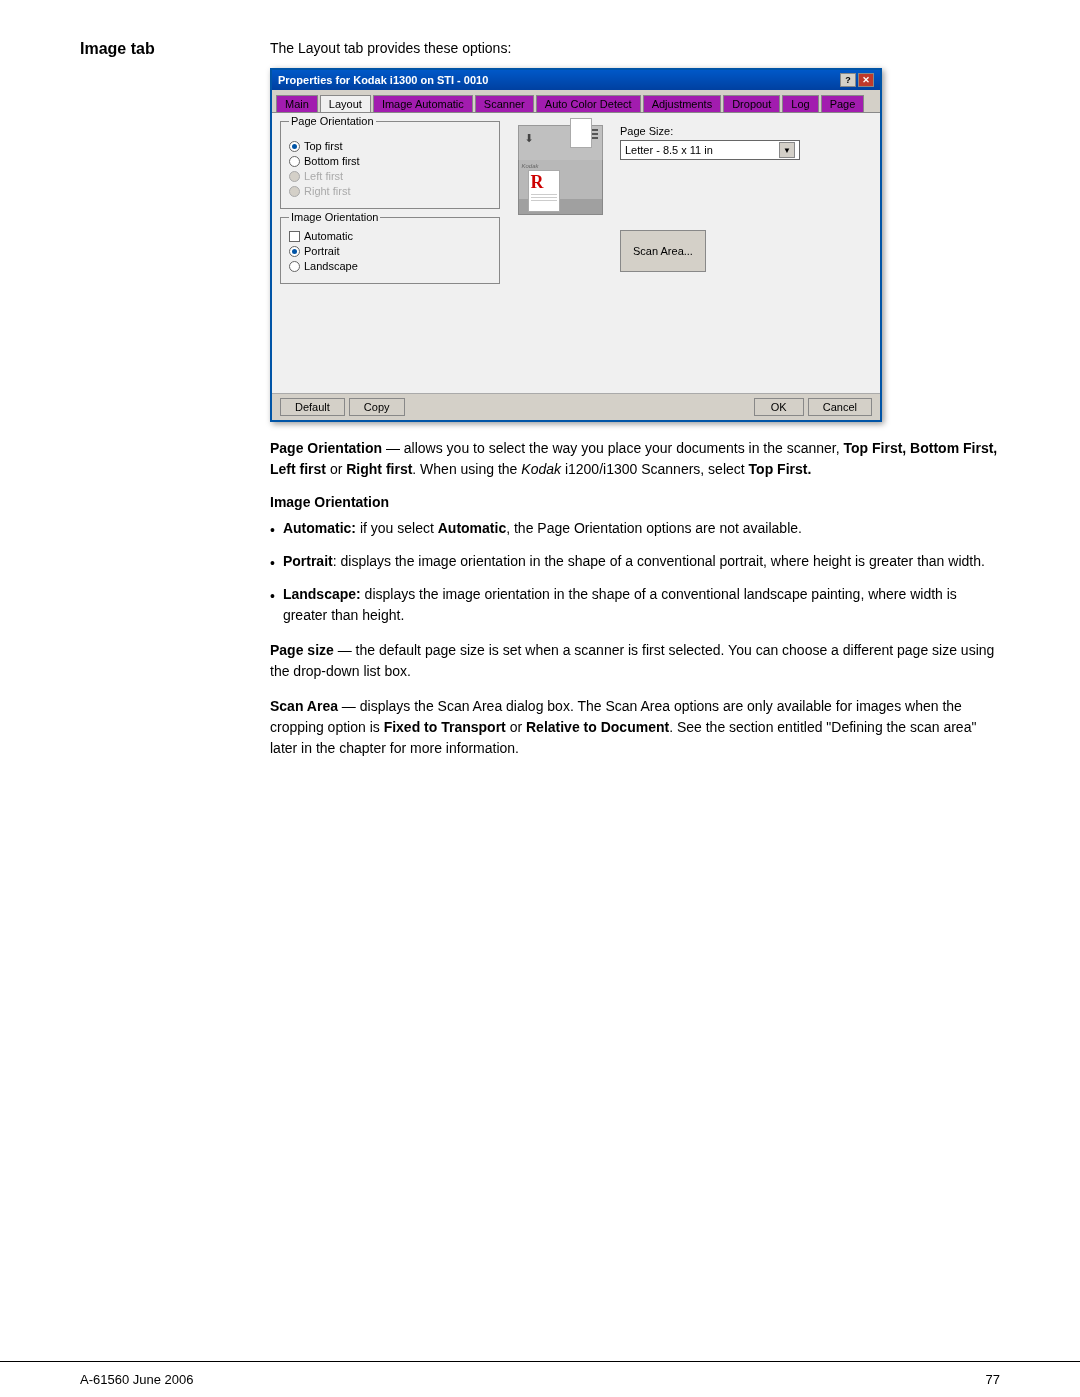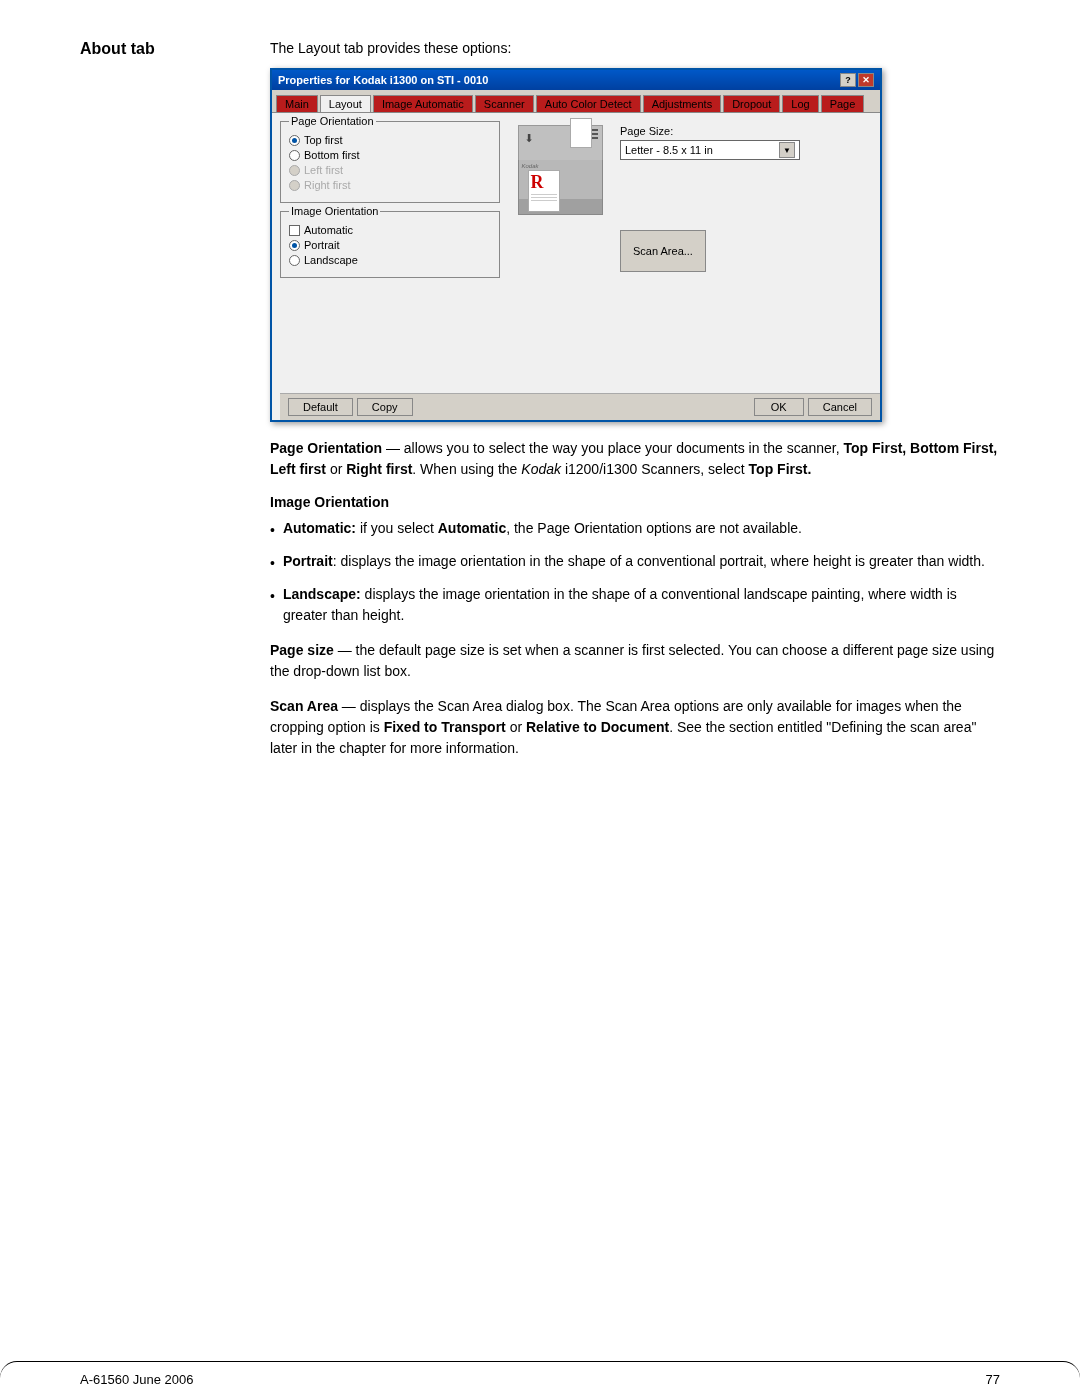--- a/index.html
+++ b/index.html
@@ -100,21 +100,21 @@
       display: flex;
       background: #d4d0c8;
       padding: 4px 4px 0 4px;
       border-bottom: 1px solid #888;
       flex-wrap: nowrap;
       overflow: hidden;
     }
 
     .tab {
       padding: 2px 8px;
-      background: #b91c1c;
+      background: #a21caf;
       border: 1px solid #888;
       border-bottom: none;
       margin-right: 2px;
       cursor: pointer;
       font-size: 11px;
       color: #000;
       position: relative;
       top: 1px;
     }
 
@@ -254,21 +254,20 @@
       display: inline-block;
     }
 
     .dialog-footer {
       display: flex;
       justify-content: space-between;
       align-items: center;
       padding: 4px 8px;
       border-top: 1px solid #aaa;
       background: #d4d0c8;
-      margin-left: 8px;
     }
 
     .footer-left {
       display: flex;
       gap: 4px;
     }
 
     .footer-right {
       display: flex;
       gap: 4px;
@@ -331,40 +330,39 @@
       position: absolute;
       bottom: 0;
       left: 0;
       right: 0;
       border-top: 1px solid #000;
       padding: 10px 80px;
       display: flex;
       justify-content: space-between;
       align-items: center;
       font-size: 13px;
-      border-radius: 17px;
     }
 
     
     .scanner-graphic {
       width: 85px;
       height: 105px;
       position: relative;
       margin: 0 auto;
     }
 
   </style>
 </head>
 <body>
 
 <div class="page-content">
   <div class="main-layout">
 
     <div class="left-col">
-      <div class="section-heading">About tab</div>
+      <div class="section-heading">Image tab</div>
     </div>
 
     <div class="right-col">
       <p class="intro-text">The Layout tab provides these options:</p>
 
       <div class="dialog-box">
 
         <div class="dialog-titlebar">
           <span class="titlebar-title">Properties for Kodak i1300 on STI - 0010</span>
           <div class="titlebar-buttons">
@@ -385,21 +383,21 @@
           <div class="tab">Page</div>
         </div>
 
         <div class="dialog-body">
           <div class="dialog-inner">
 
             <div class="left-panel">
 
               <div class="group-box">
                 <span class="group-box-title">Page Orientation</span>
-                <div style="margin-top:6px;">
+                <div style="margin-top:12px;">
                   <div class="radio-option">
                     <div class="radio-circle checked"></div>
                     <span class="radio-label">Top first</span>
                   </div>
                   <div class="radio-option">
                     <div class="radio-circle"></div>
                     <span class="radio-label">Bottom first</span>
                   </div>
                   <div class="radio-option">
                     <div class="radio-circle disabled"></div>

